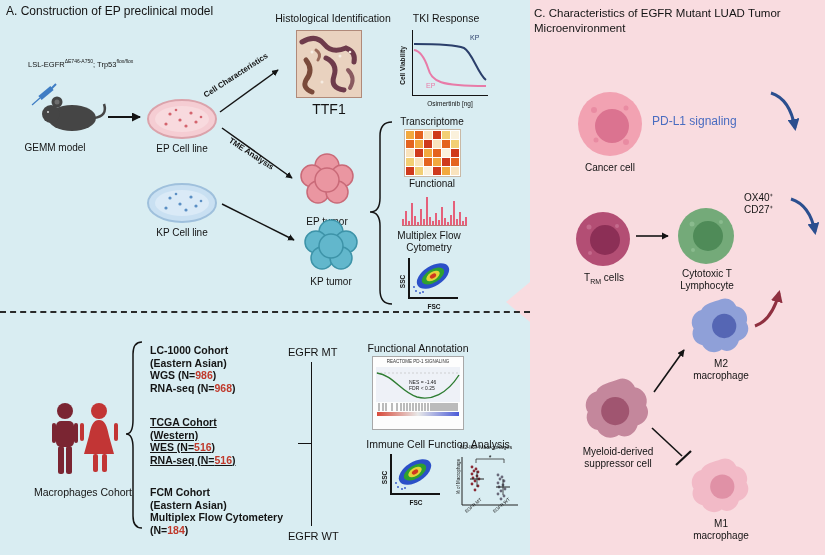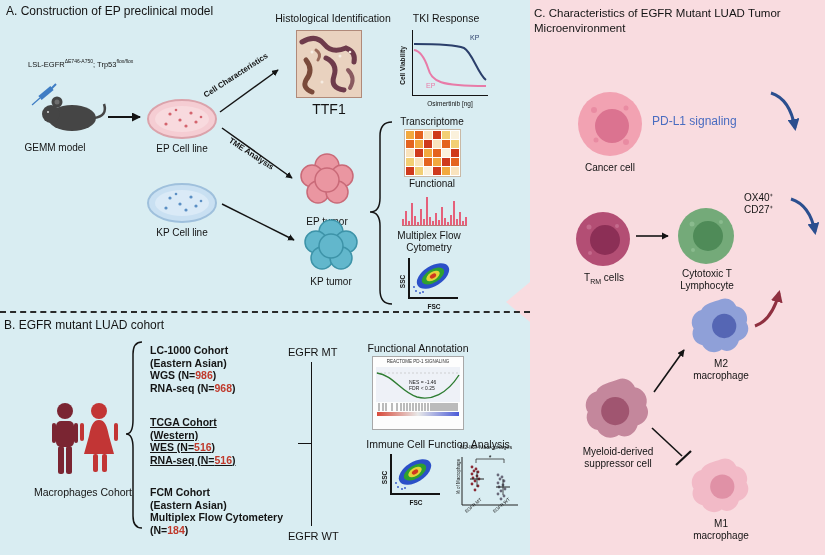--- a/index.html
+++ b/index.html
@@ -259,21 +259,20 @@
           <circle cx="6" cy="32" r="0.9"></circle>
           <circle cx="10" cy="34" r="0.9"></circle>
           <circle cx="4" cy="28" r="0.9"></circle>
           <circle cx="13" cy="33" r="0.9"></circle>
         </g>
     </svg>
     <div class="xlab" data-name="fsc-axis-label">FSC</div>
   </div>
 
   <div class="abs" style="left:0;top:311px;width:530px;border-top:2px dashed #2a2a2a" data-name="panel-divider"></div>
-  <div class="abs b" style="left:4px;top:318px;font-size:12px" data-name="panel-b-title">B. EGFR mutant LUAD cohort</div>
 
   <svg class="abs" style="left:46px;top:402px" width="74" height="80" data-name="validation-cohort-people-icon">
     <g fill="#7a2532">
       <circle cx="19" cy="9" r="8"></circle>
       <rect x="10" y="19" width="18" height="26" rx="5"></rect>
       <rect x="6" y="21" width="4" height="20" rx="2"></rect>
         <rect x="28" y="21" width="4" height="20" rx="2"></rect>
       <rect x="12" y="44" width="6" height="28" rx="2.5"></rect>
         <rect x="20" y="44" width="6" height="28" rx="2.5"></rect>
     </g>

